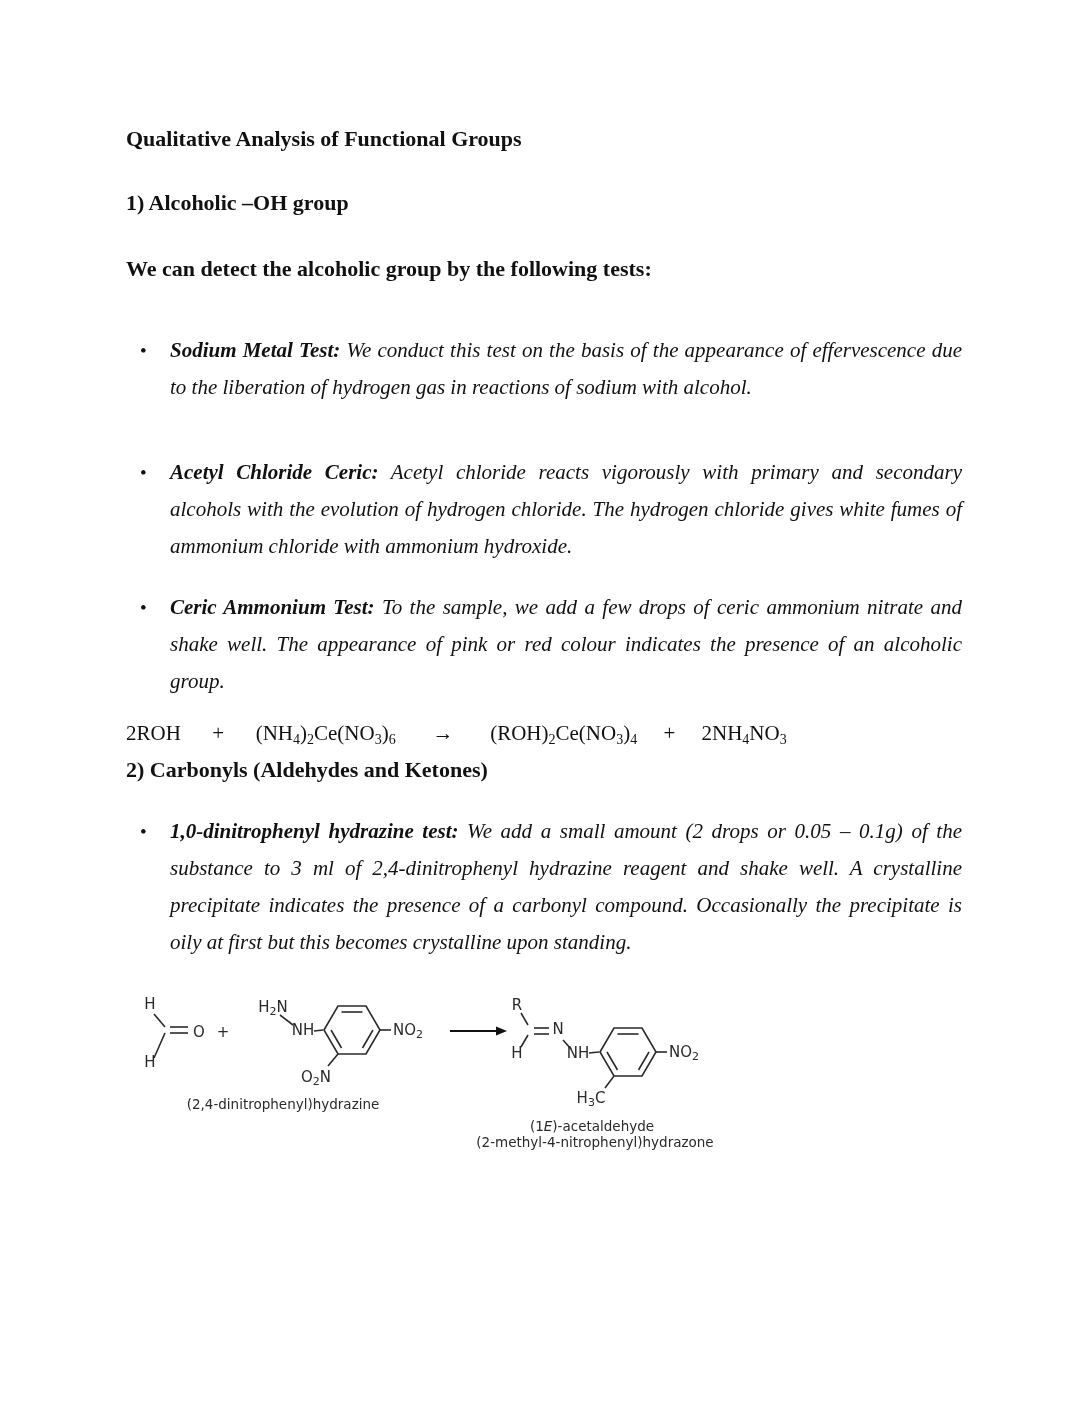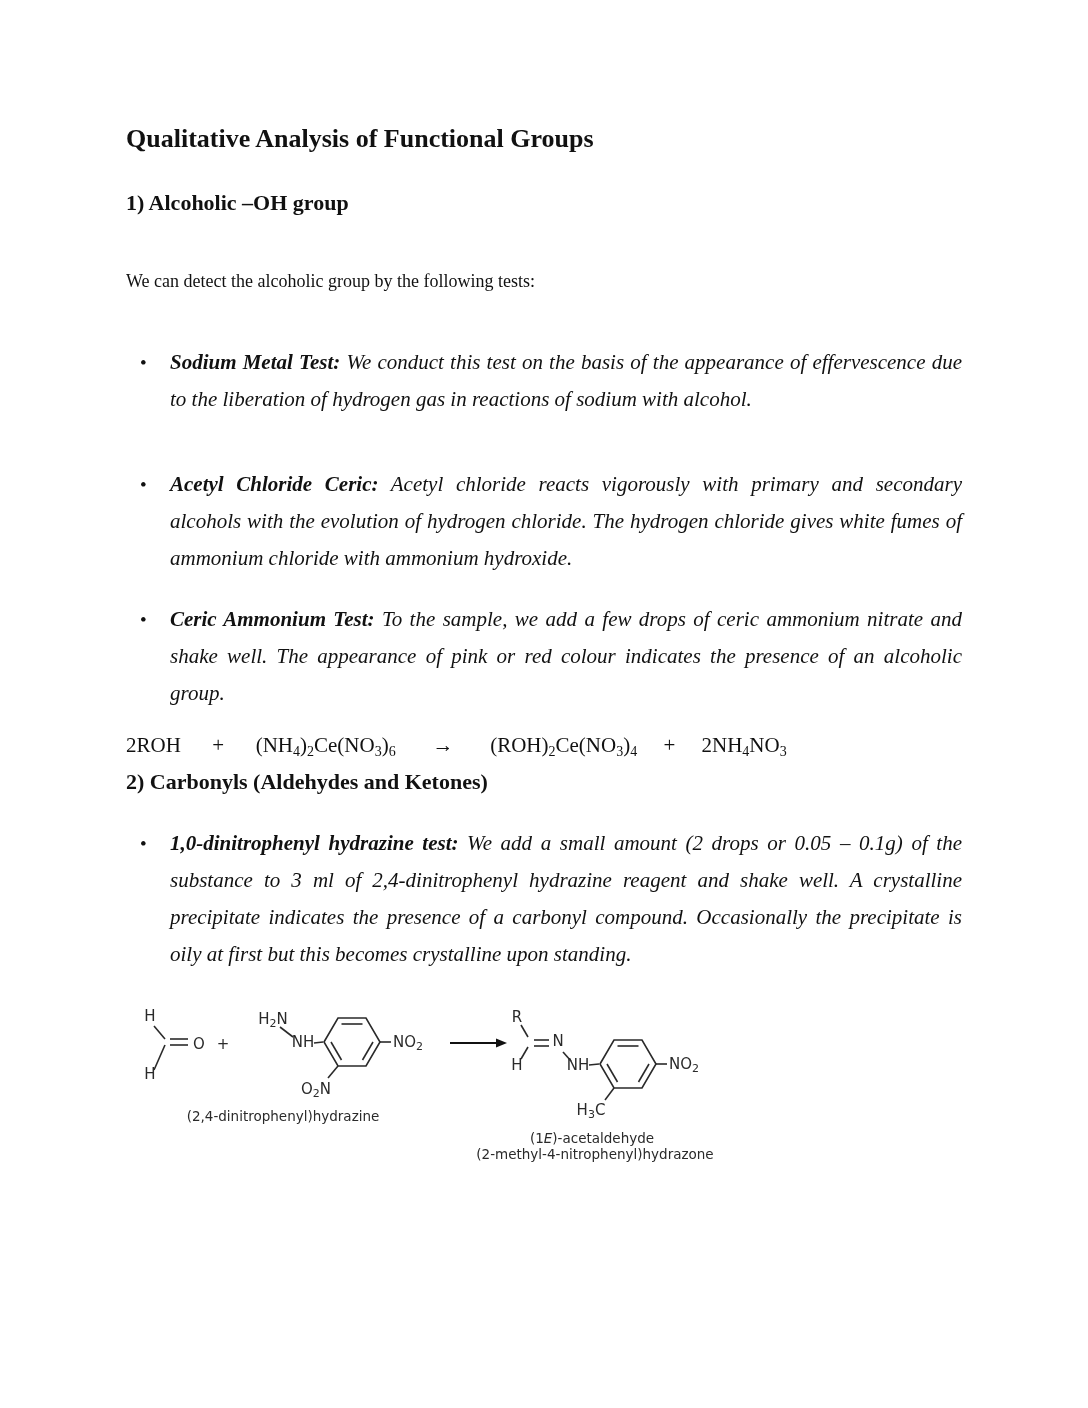--- a/index.html
+++ b/index.html
@@ -3,26 +3,26 @@
 <meta charset="utf-8">
 <style>
   html, body { margin: 0; padding: 0; background: #ffffff; }
   body {
     width: 1088px; height: 1408px;
     font-family: "Liberation Serif", serif;
     color: #111; position: relative; overflow: hidden;
   }
   .page { padding: 124px 126px 30px 126px; }
 
-  .title { font-size: 26px; font-weight: bold; line-height: 30px; }
+  .title { font-size: 22px; font-weight: bold; line-height: 30px; }
   .h1 {
     font-size: 22px; font-weight: bold; line-height: 30px;
   }
   .m-h1a { margin-top: 34px; }
-  .para { font-size: 18px; line-height: 30px; margin-top: 48px; }
+  .para { font-size: 22px; line-height: 30px; margin-top: 36px; font-weight: bold; }
 
   .bullet { display: flex; font-size: 21px; line-height: 37px; }
   .bullet .marker {
     flex: 0 0 44px; box-sizing: border-box; padding-left: 14px;
     font-size: 19px;
   }
   .bullet .btext { flex: 1 1 auto; text-align: justify; font-style: italic; }
   .bullet .btext b { font-weight: bold; }
 
   .eq { font-size: 21px; line-height: 30px; white-space: pre-wrap; }

